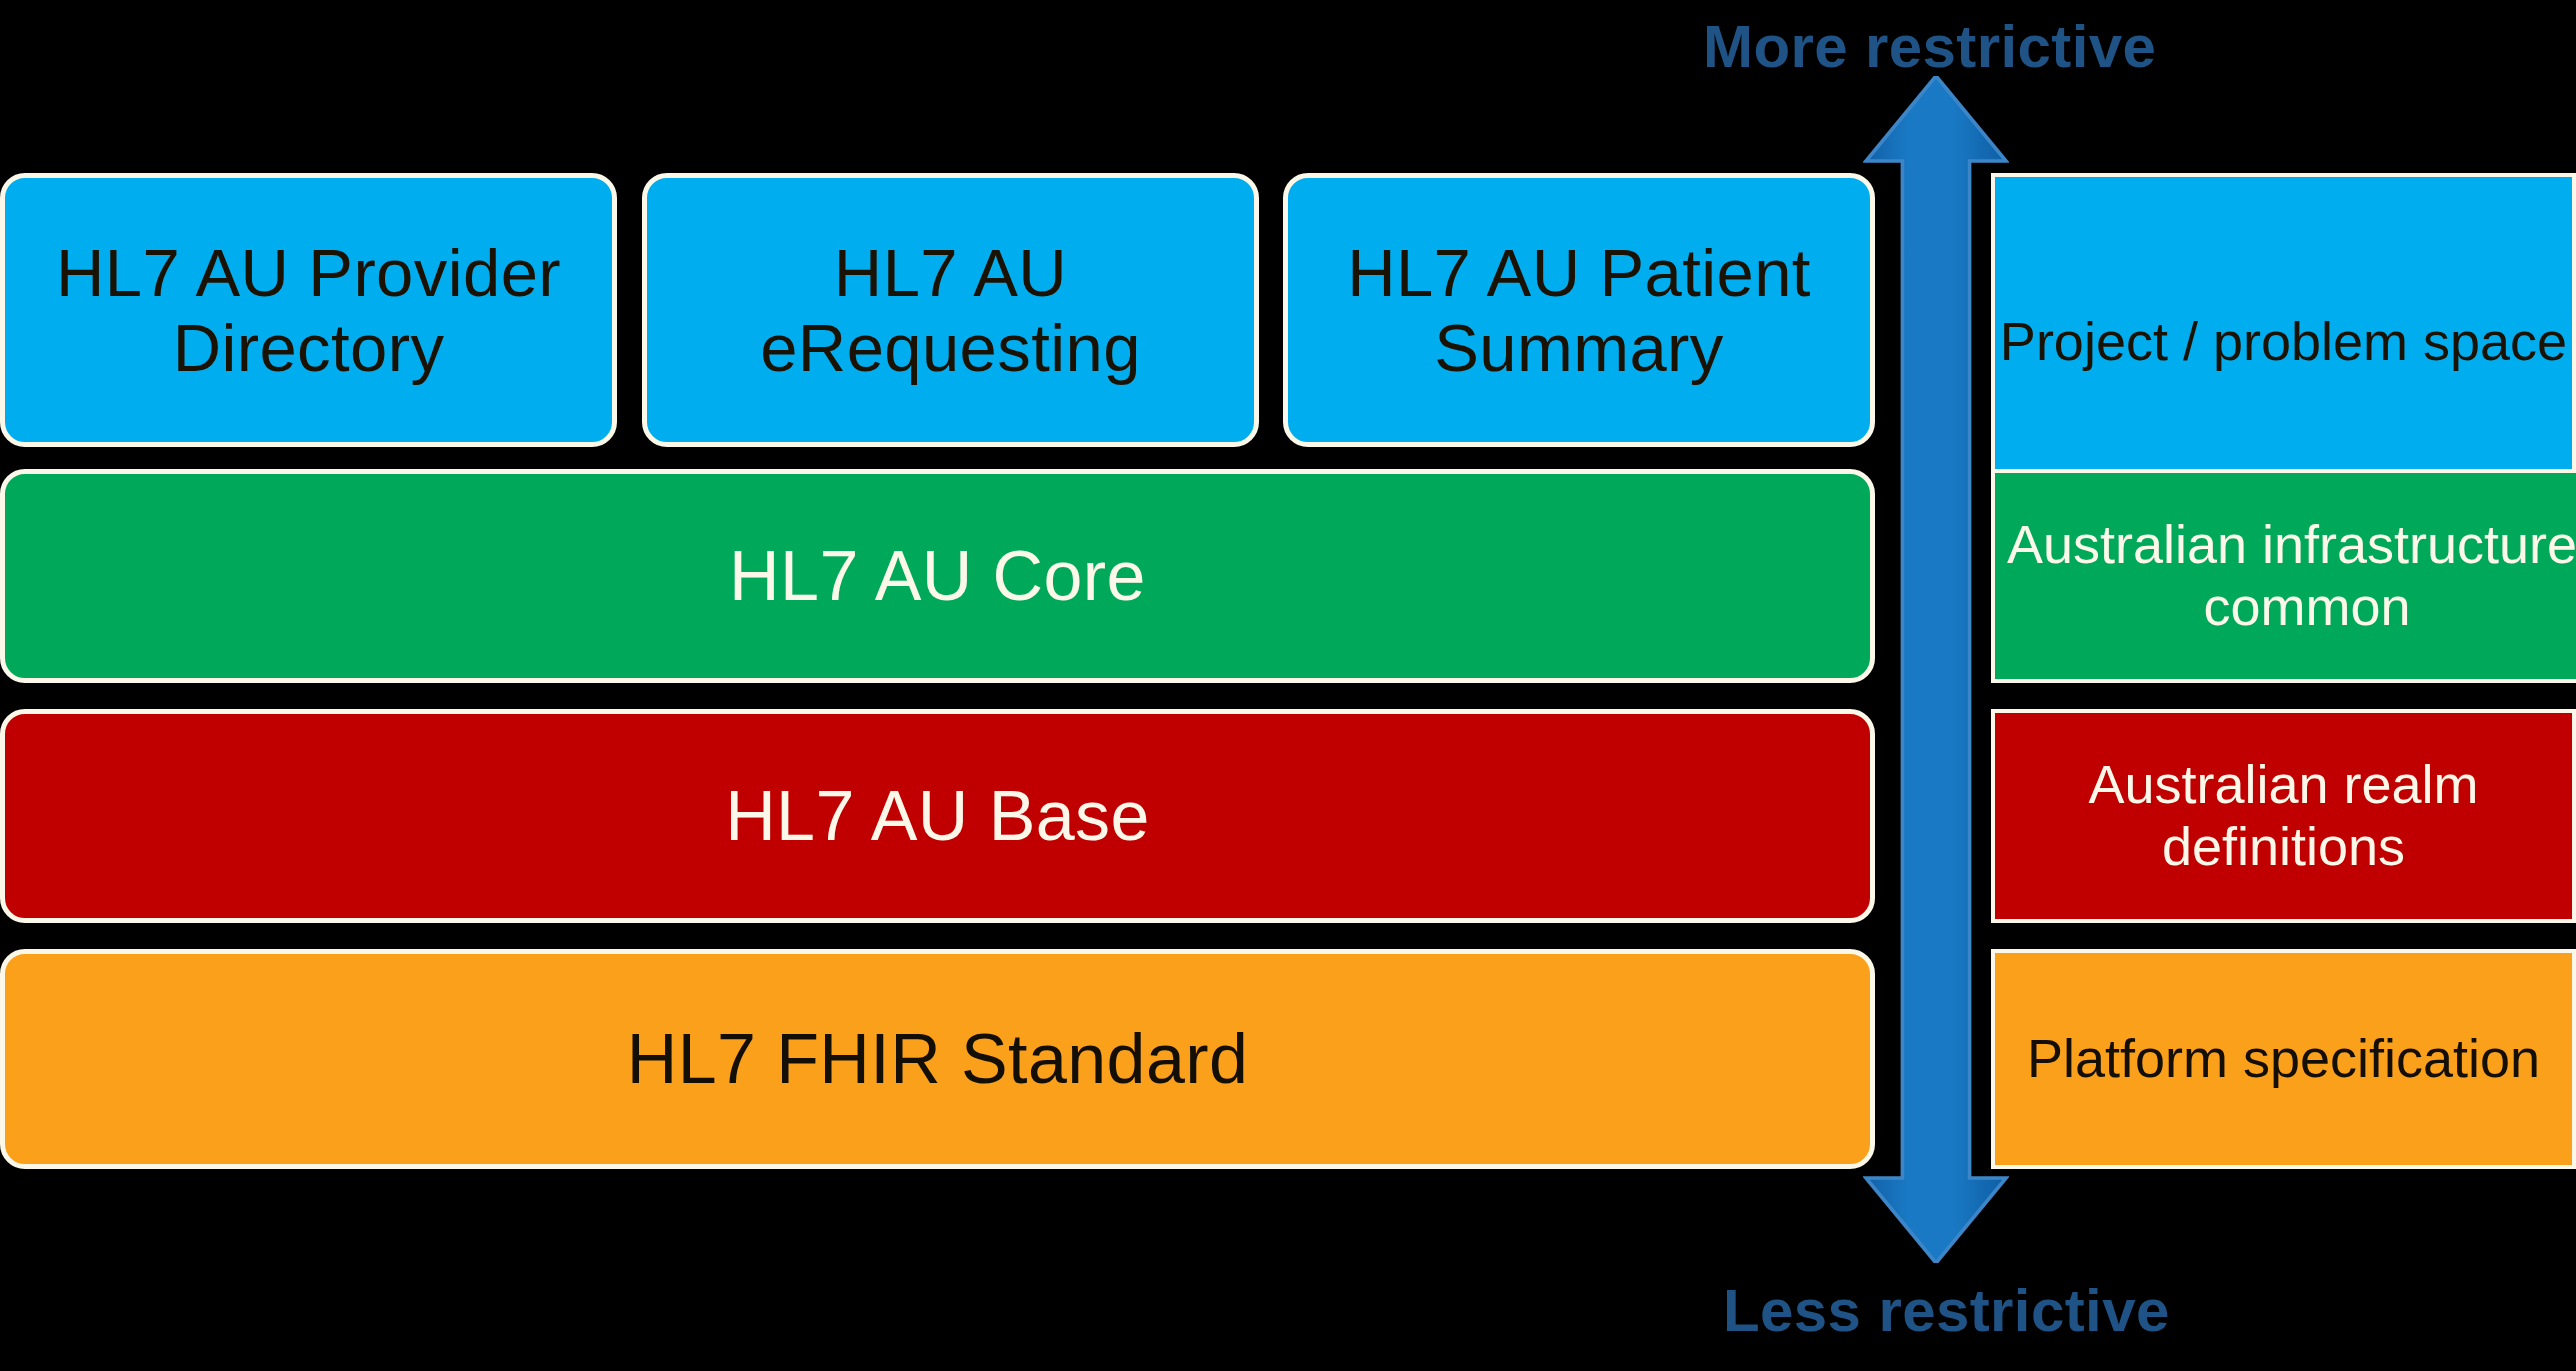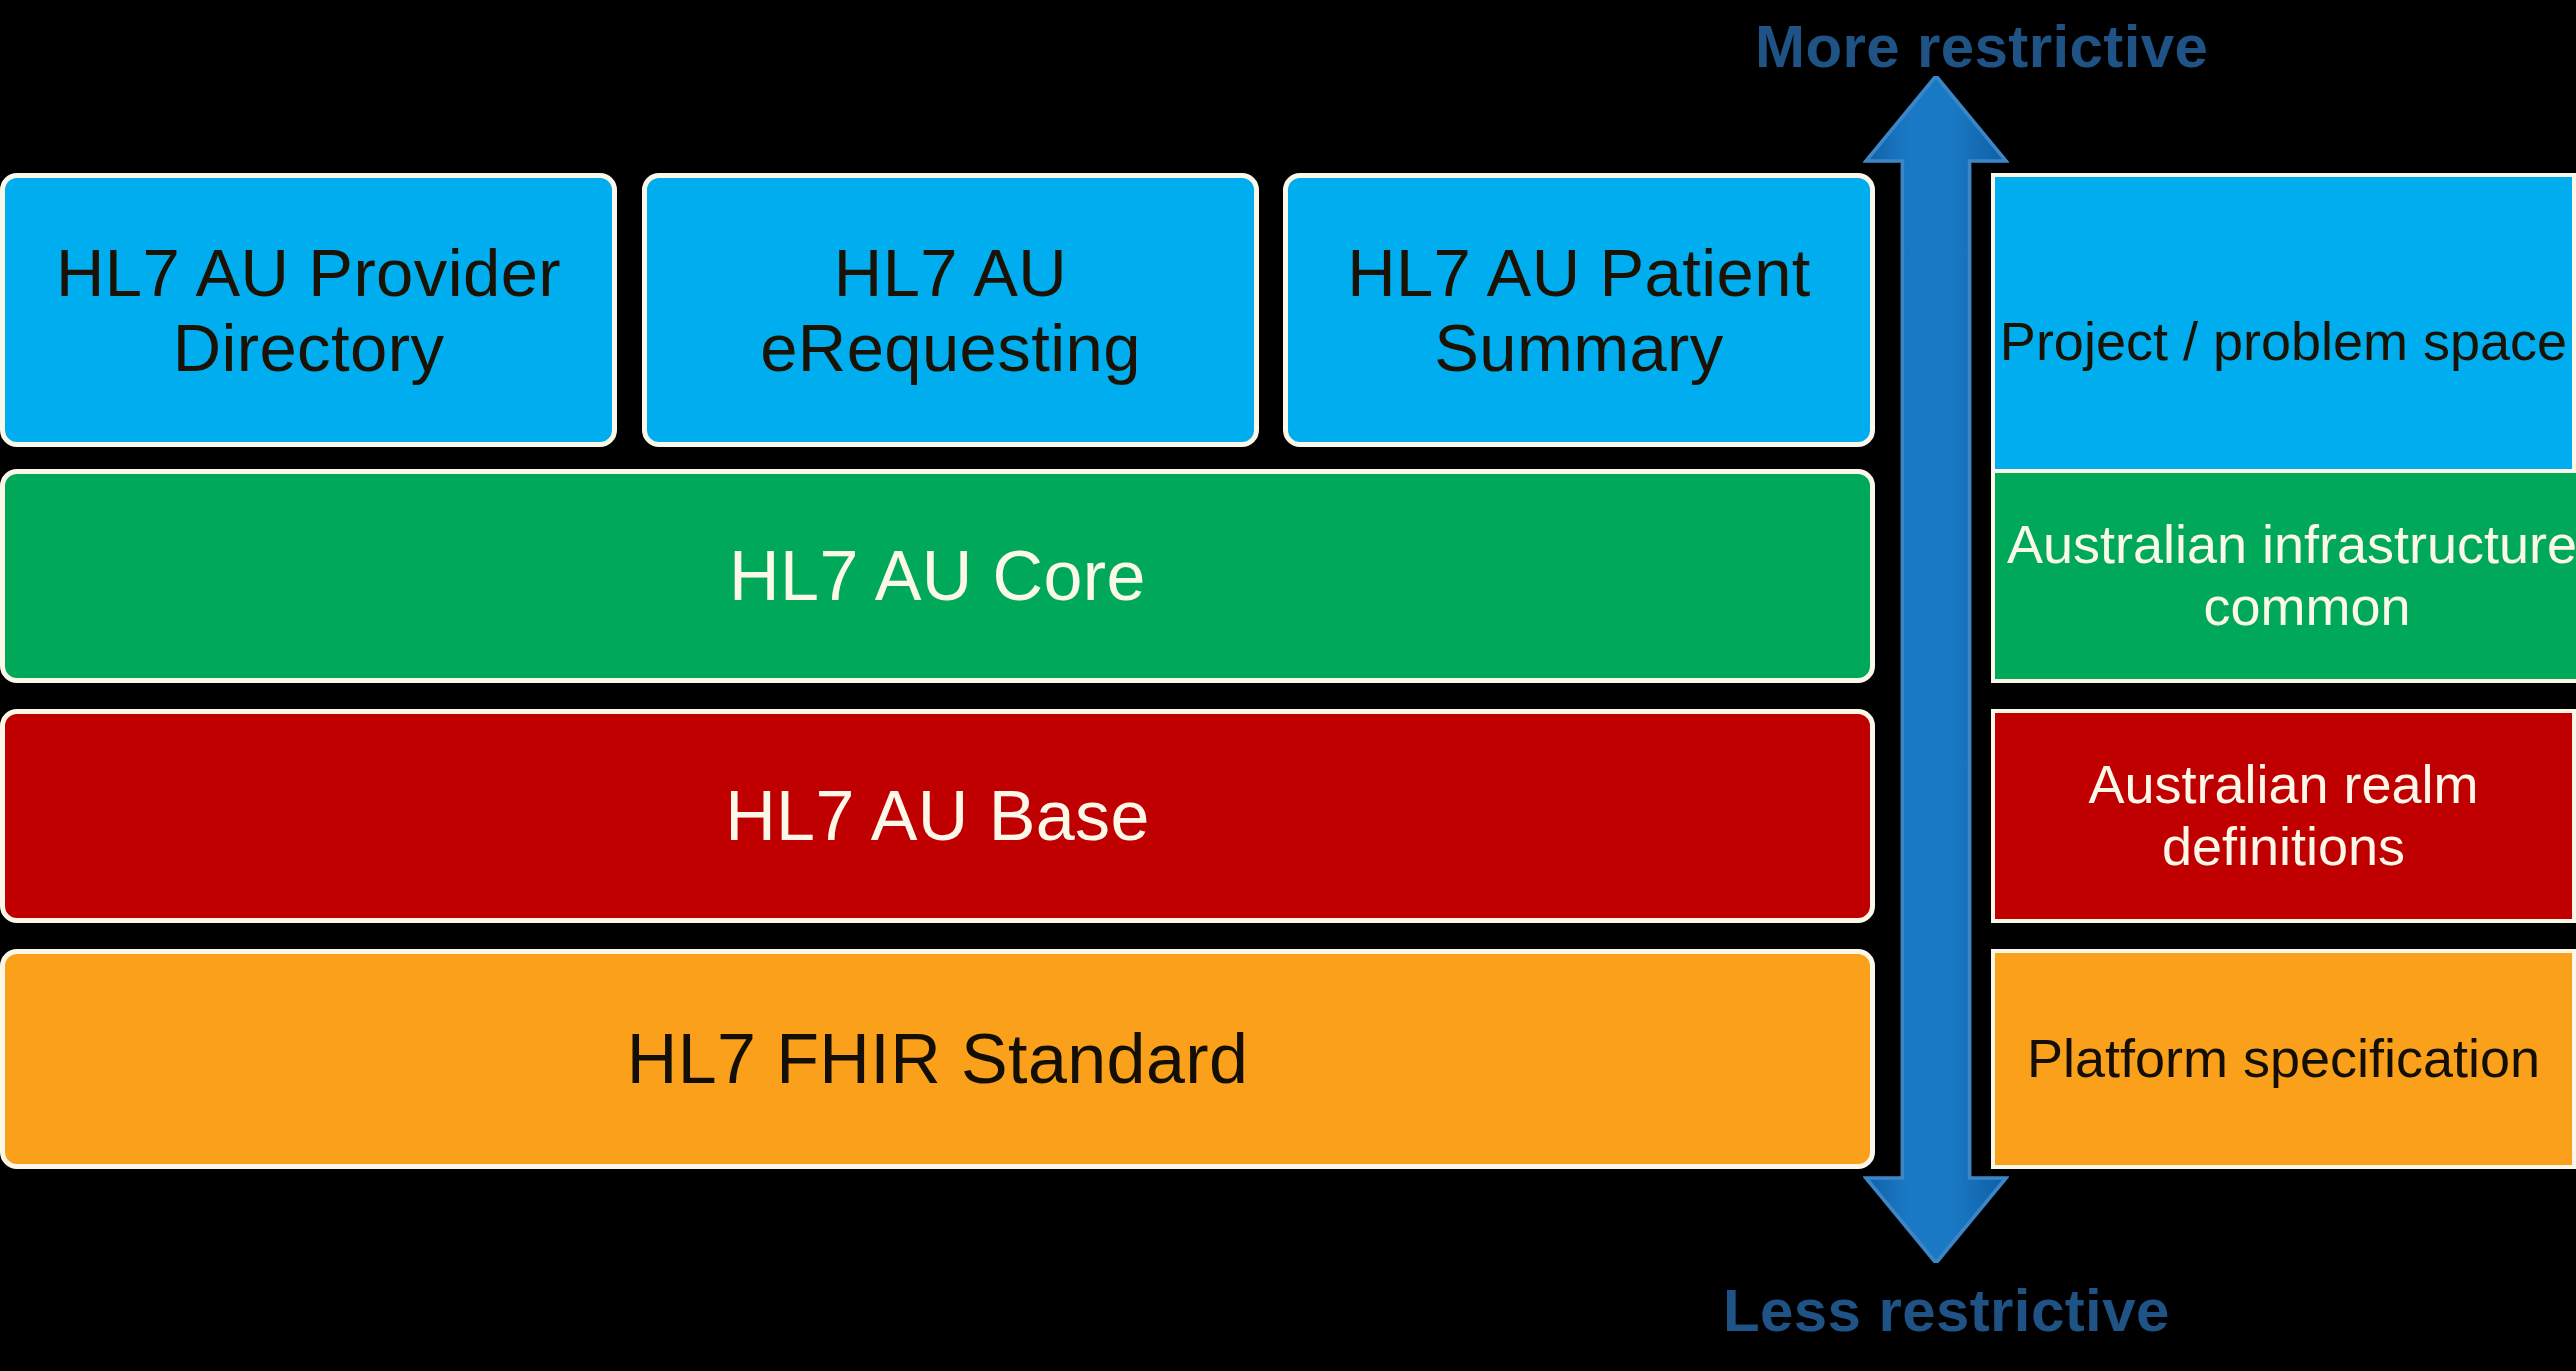--- a/index.html
+++ b/index.html
@@ -18,21 +18,21 @@
     height: 1372px;
     background: #000000;
     overflow: hidden;
   }
 
   
   .layer-box {
     position: absolute;
     box-sizing: border-box;
     border: 5.1px solid #FBF8E9;
-    border-radius: 17px;
+    border-radius: 25px;
     display: flex;
     align-items: center;
     justify-content: center;
     text-align: center;
     line-height: 1.12;
     font-weight: 400;
     letter-spacing: 0.4px;
     overflow: hidden;
   }
 
@@ -85,21 +85,21 @@
 
   
   .arrow-caption {
     position: absolute;
     color: #1F5386;
     font-weight: bold;
     font-size: 60px;
     white-space: nowrap;
     letter-spacing: 0.4px;
   }
-  #caption-more { left: 1755px; top: 11.7px;   }
+  #caption-more { left: 1703px; top: 11.7px;   }
   #caption-less { left: 1723px; top: 1276px; }
 </style>
 </head>
 <body>
 
 <div id="canvas">
 
   <div class="layer-box c-blue proj-row" id="box-provider-directory">
     <span>HL7 AU Provider Directory</span>
   </div>

